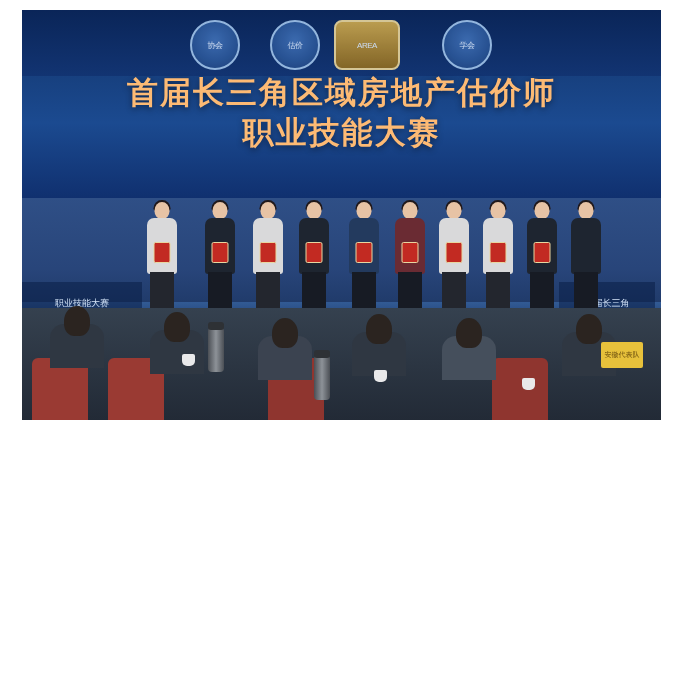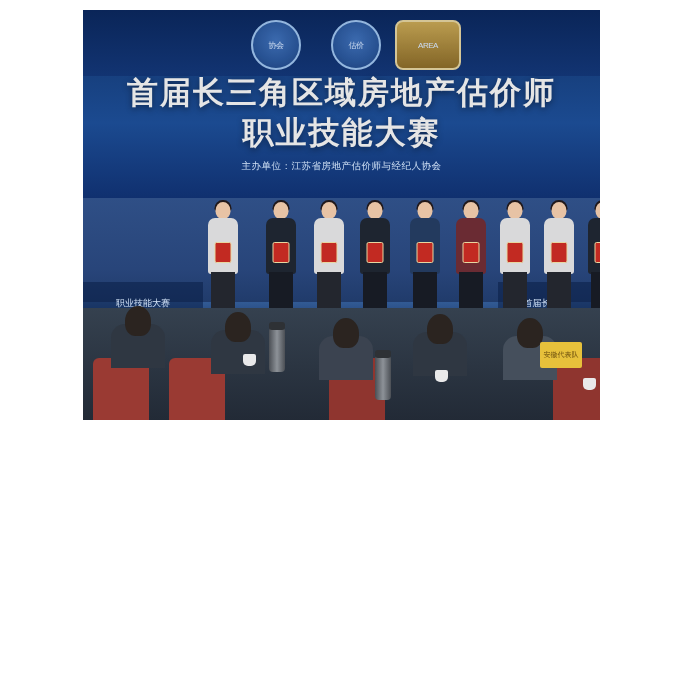--- a/index.html
+++ b/index.html
@@ -33,21 +33,21 @@
     margin-bottom: 9px;
   }
   .para-bottom {
     text-indent: 2em;
     margin-top: 9px;
   }
 
   
   .photo {
     position: relative;
-    width: 517px;
+    width: 639px;
     height: 410px;
     margin: 0 auto;
     overflow: hidden;
     background: #0e2e66;
   }
   .ph-sky {
     position: absolute; left: 0; top: 0; width: 100%; height: 188px;
     background: linear-gradient(180deg, #10306d 0%, #14397d 40%, #123madeup 40%, #0f2f6e 100%);
   }
   .ph-sky {
@@ -73,21 +73,21 @@
   .em3 { left: 312px; width: 62px; border-radius: 8px; background: linear-gradient(180deg,#c9a64e,#8d6a21); border-color:#e6d39a;}
   .em4 { left: 420px; }
 
   .headline {
     position: absolute; left: 0; right: 0; top: 62px;
     text-align: center;
     font-family: "DejaVu Sans", sans-serif;
     font-weight: bold;
     font-size: 31px;
     line-height: 40px;
-    color: #e5e5e5;
+    color: #fdba74;
     text-shadow: 0 2px 6px rgba(0,0,0,.45);
     letter-spacing: 2px;
   }
   .headline .l2 { display: block; }
 
   .subline {
     position: absolute; left: 0; right: 0; top: 148px;
     text-align: center;
     font-size: 9.5px;
     line-height: 15px;
@@ -197,28 +197,30 @@
 
     <div class="emblem em1">
         <span class="txt">协会</span>
       </div>
     <div class="emblem em2">
         <span class="txt">估价</span>
       </div>
     <div class="emblem em3">
         <span class="txt">AREA</span>
       </div>
+    <div class="emblem em4">
+        <span class="txt">学会</span>
+      </div>
 
     <div class="headline">
       <span class="l1">首届长三角区域房地产估价师</span>
       <span class="l2">职业技能大赛</span>
     </div>
 
     <div class="subline">
-      <span>主办单位：江苏省房地产估价师与经纪人协会</span>
     </div>
 
     <div class="stage-floor"></div>
     <div class="floor-line"></div>
 
     <div class="banner-left">职业技能大赛</div>
     <div class="banner-right">首届长三角</div>
 
     <div class="person f" style="left:120px;">
       <div class="hair"></div>

